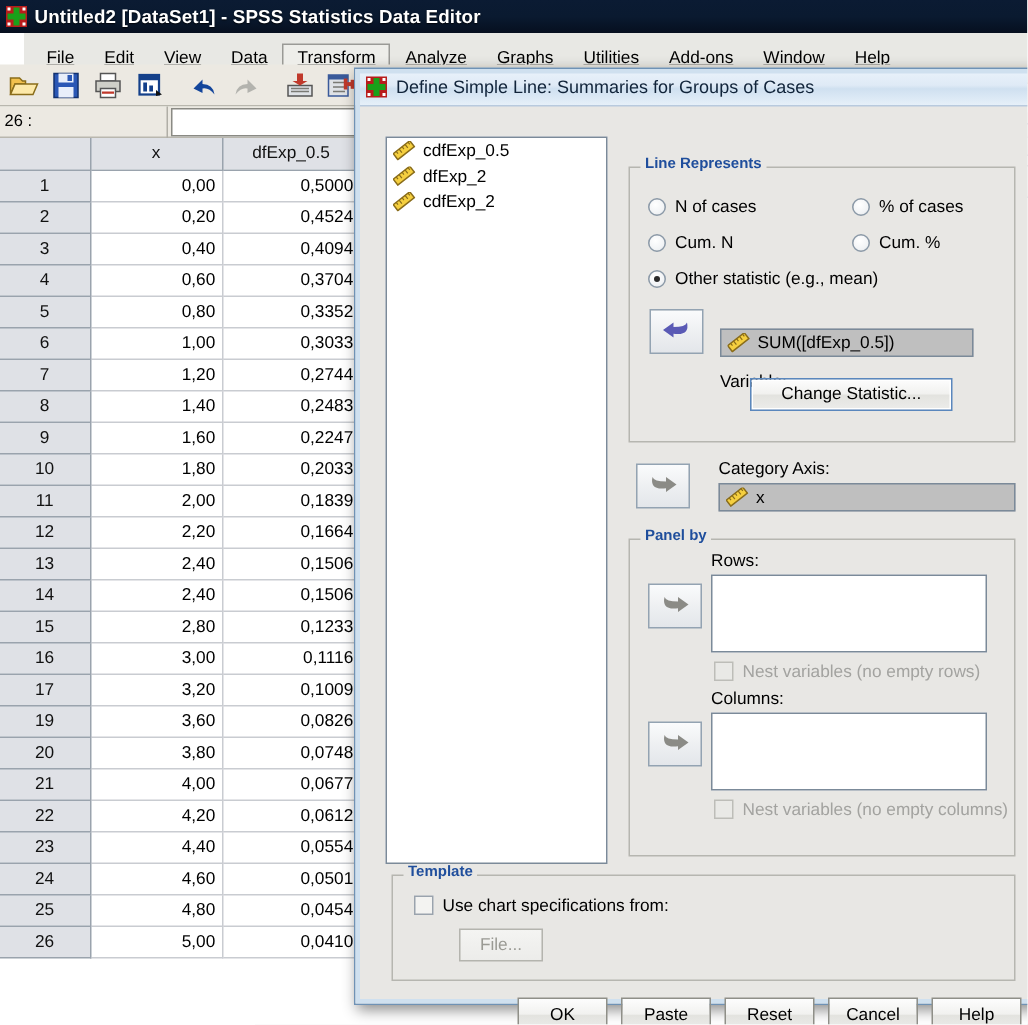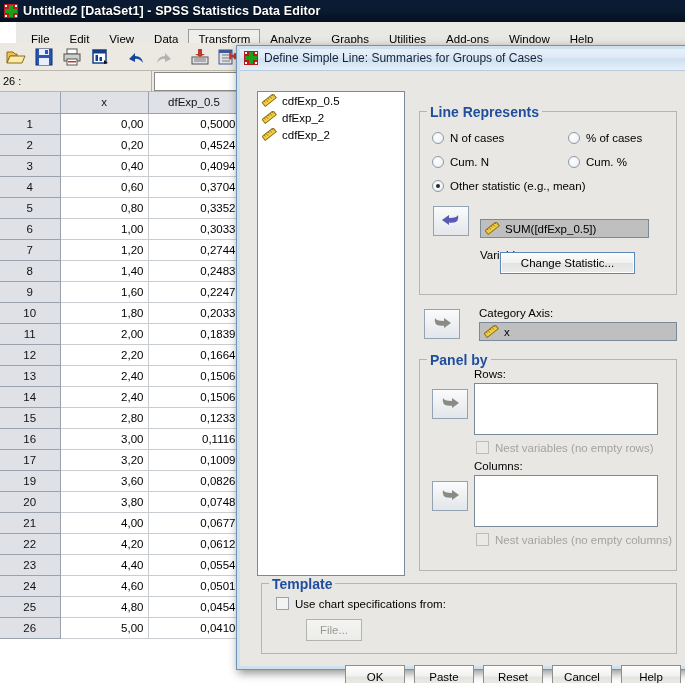--- a/index.html
+++ b/index.html
@@ -48,21 +48,21 @@
     display:flex; align-items:center; padding-left:4px; gap:4px;
   }
   .tb-btn { width:24px; height:24px; display:flex; align-items:center; justify-content:center; }
   .tb-sep { width:4px; }
 
   .cellbar {
     position:absolute; left:0; top:71px; width:685px; height:21px;
     background:#ece9e2; border-bottom:1px solid #b9b7ae;
     display:flex; align-items:center;
   }
-  .cellref { width:152px; padding-left:3px; font-size:11px; color:#000;
+  .cellref { width:112px; padding-left:3px; font-size:11px; color:#000;
              border-right:1px solid #b0aea6; height:21px; line-height:21px; }
   .cellinput { flex:1; height:19px; margin:1px 2px 1px 2px; background:#fff; border:1px solid #8a8a84; }
 
   
   .grid { position:absolute; left:0; top:92px; width:685px; height:591px; overflow:hidden; background:#fff; }
   table.sheet { border-collapse:collapse; table-layout:fixed; }
   table.sheet td, table.sheet th { height:21px; font-size:11.5px; padding:0 4px; }
   .hdr-corner { width:60px; background:#dfe1e6; border:1px solid #9aa3ad; border-left:none; border-top:none; }
   .col-hdr { background:#dfe1e6; border:1px solid #9aa3ad; border-top:none; border-left:none;
              text-align:center; font-weight:normal; color:#111; }
@@ -96,21 +96,21 @@
   }
   .var-item { display:flex; align-items:center; gap:5px; padding:2px 4px; font-size:11.5px; color:#000; }
 
   .ruler-icon { width:15px; height:13px; position:relative; flex:0 0 auto; }
 
   .group {
     position:absolute; border:1px solid #b6b6b0; background:transparent;
   }
   .group > .legend {
     position:absolute; top:-8px; left:7px; padding:0 3px; background:#e8e7e4;
-    color:#1f4e9c; font-weight:bold; font-size:14px; white-space:nowrap;
+    color:#1f4e9c; font-weight:bold; font-size:10px; white-space:nowrap;
   }
 
   .radio-row { position:absolute; display:flex; align-items:center; gap:6px; font-size:11.5px; color:#000; }
   .radio {
     width:12px; height:12px; border-radius:50%; border:1px solid #8c9aa8;
     background:radial-gradient(circle at 40% 35%, #ffffff 0%, #f2f4f6 60%, #e2e6ea 100%);
     flex:0 0 auto; position:relative;
   }
   .radio.checked::after {
     content:""; position:absolute; left:3px; top:3px; width:4px; height:4px; border-radius:50%;

